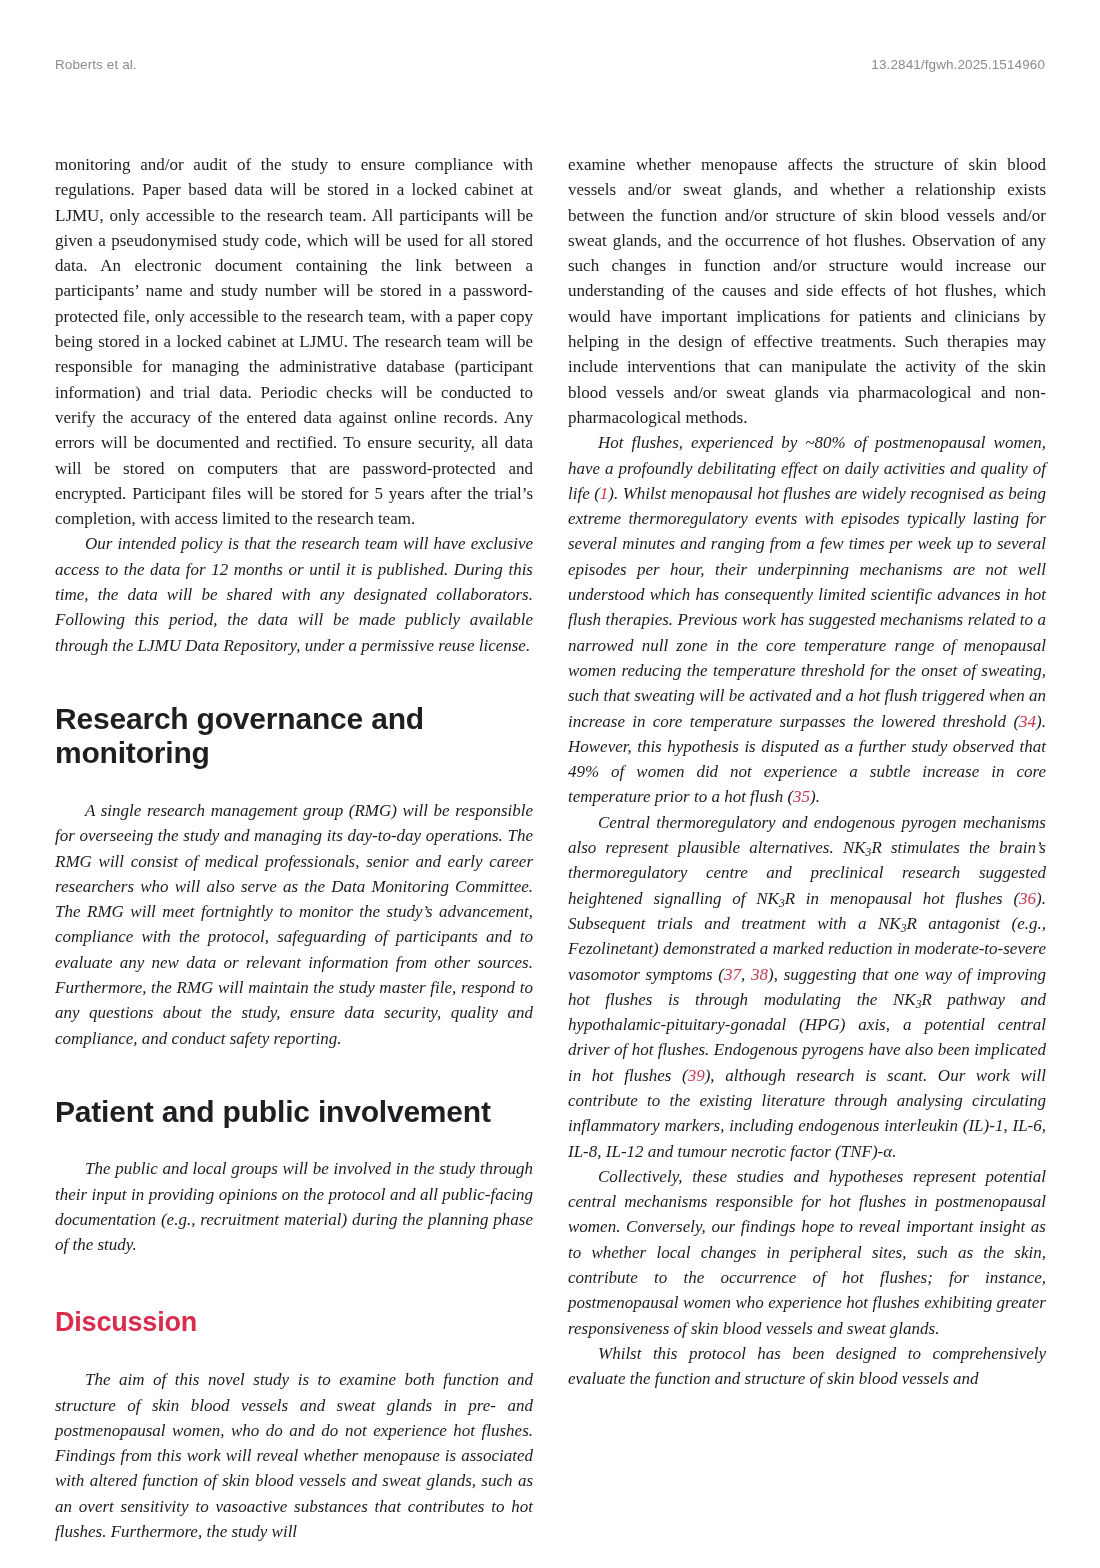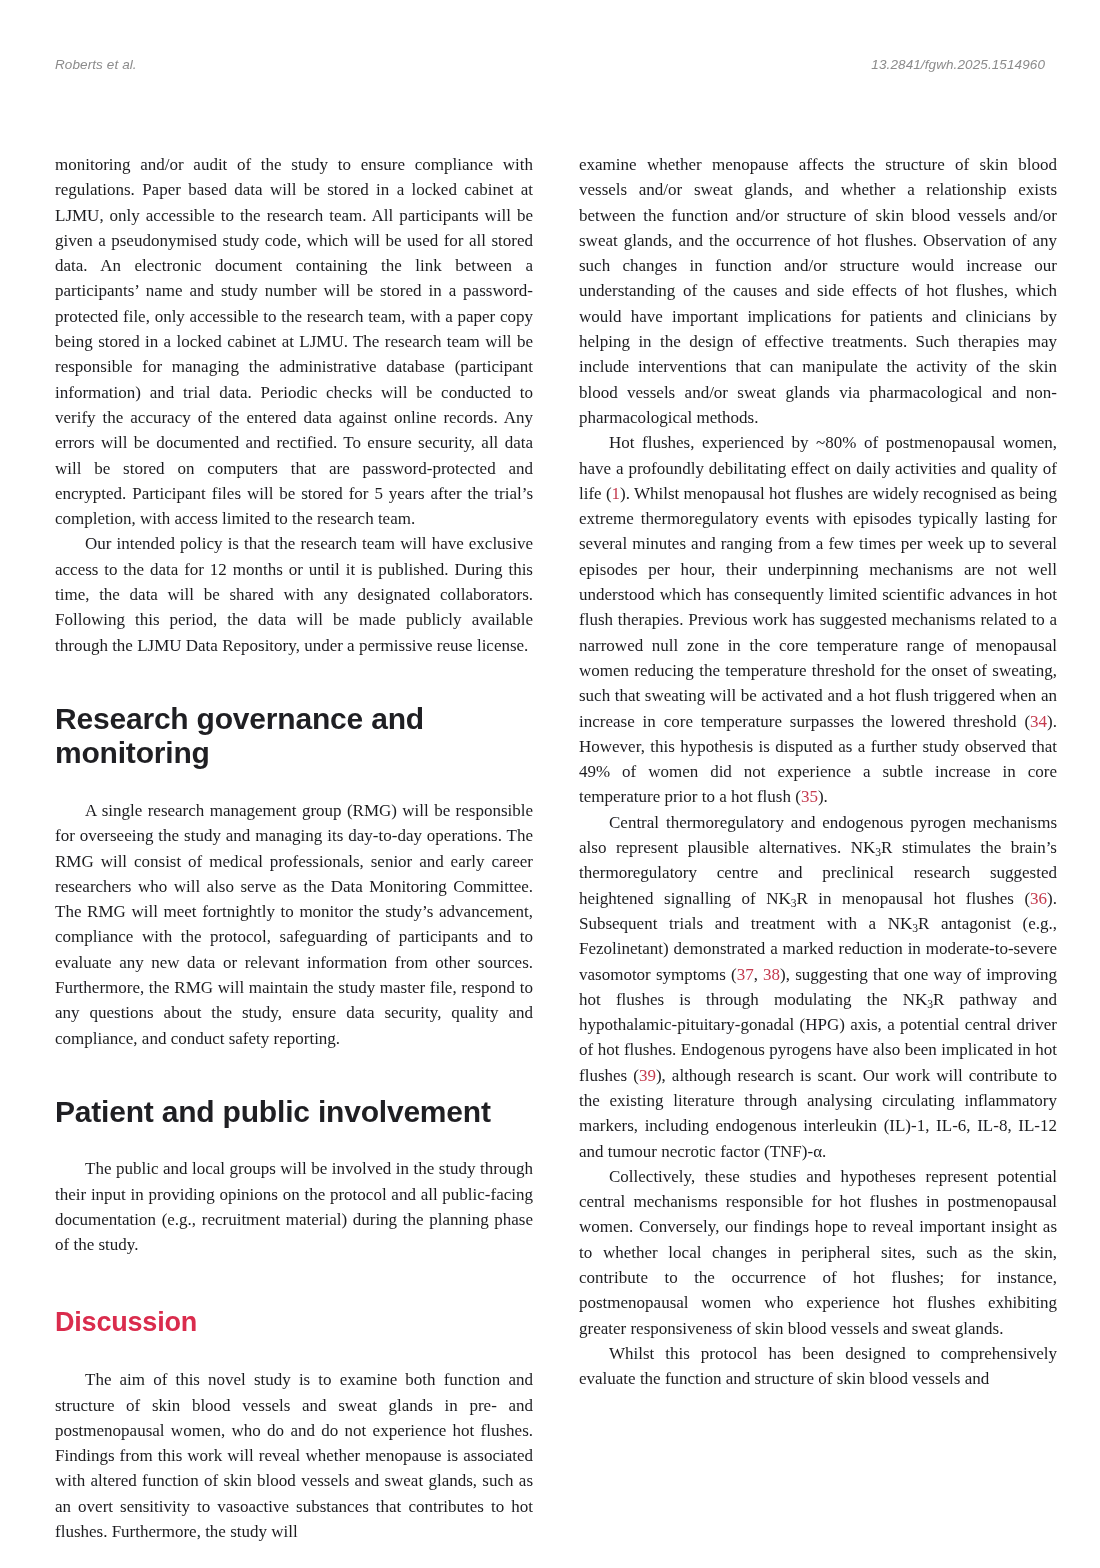--- a/index.html
+++ b/index.html
@@ -16,38 +16,37 @@
     position: absolute;
     top: 57px; left: 55px;
     width: 990px;
     display: flex;
     justify-content: space-between;
     align-items: baseline;
     font-family: "Liberation Sans", "DejaVu Sans", sans-serif;
     font-size: 13.5px;
     color: var(--muted, #8b8b8b);
     letter-spacing: 0.1px;
-    font-style: italic;
   }
   .article-body {
     position: absolute;
     top: 152px; left: 55px;
     width: 990px;
     display: flex;
-    gap: 46px;
+    gap: 35px;
   }
   .column { width: 478px; flex: 0 0 478px; }
   .para {
     margin: 0;
     font-size: 17px;
     line-height: 25.3px;
     text-align: justify;
     color: var(--ink, #1c1c1f);
   }
-  .para.indent { text-indent: 30px; }
+  .para.indent { text-indent: 30px; font-style: italic; }
   .heading {
     font-family: "Liberation Sans", "DejaVu Sans", sans-serif;
     font-size: 30px;
     font-weight: 600;
     letter-spacing: -0.2px;
     color: #1f1f23;
     margin: 44px 0 27px 0;
     line-height: 1.15;
   }
   .heading-red {

